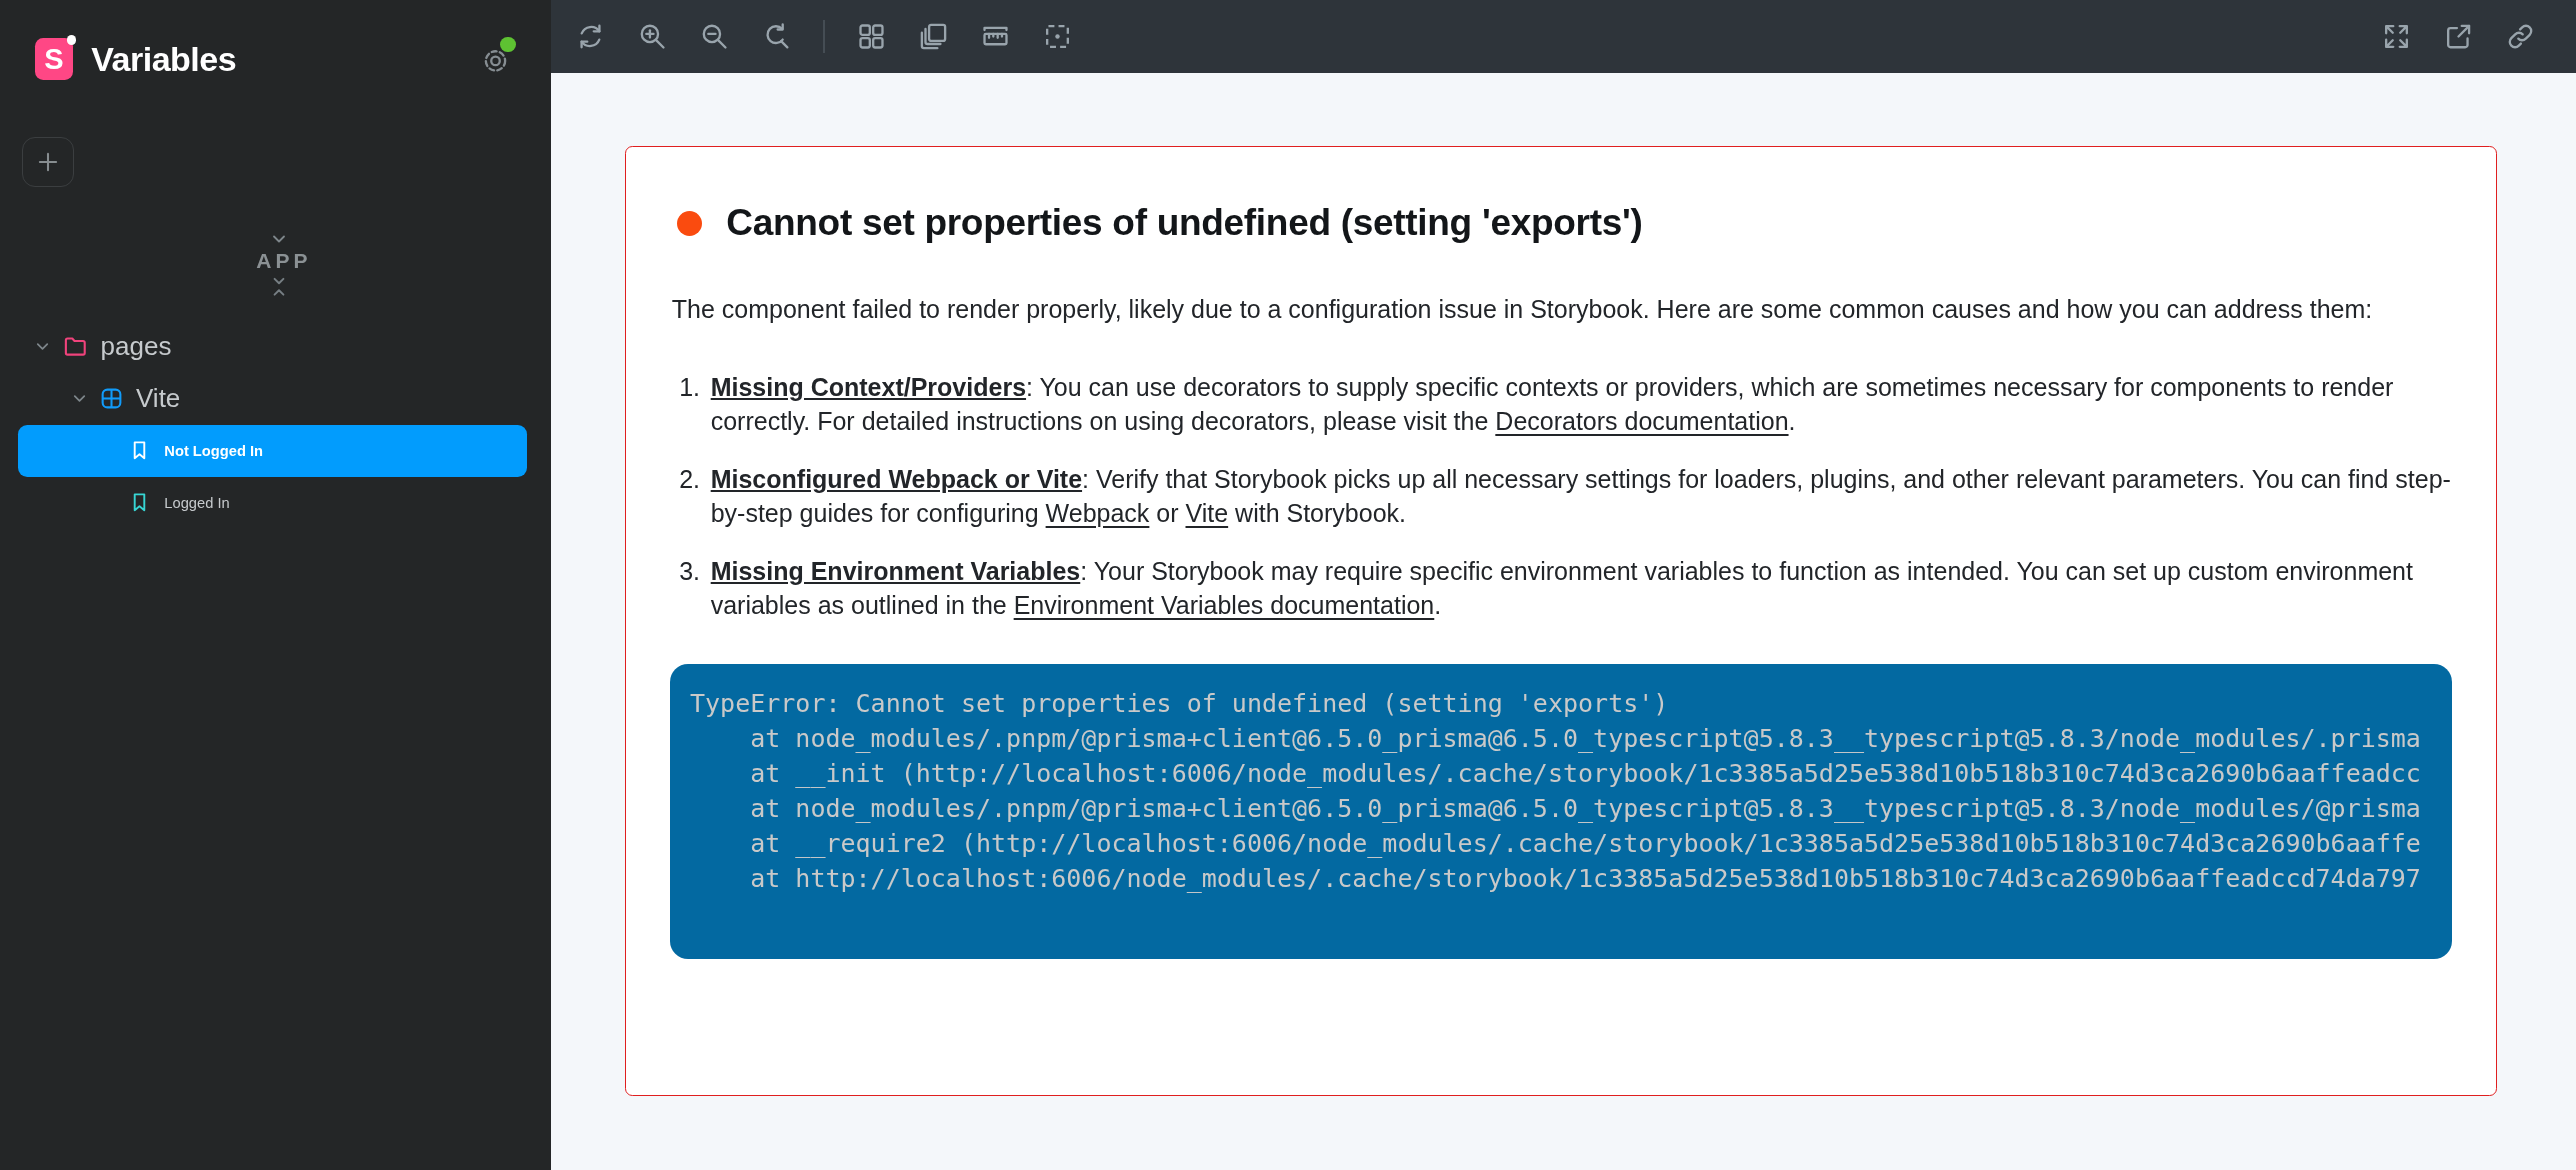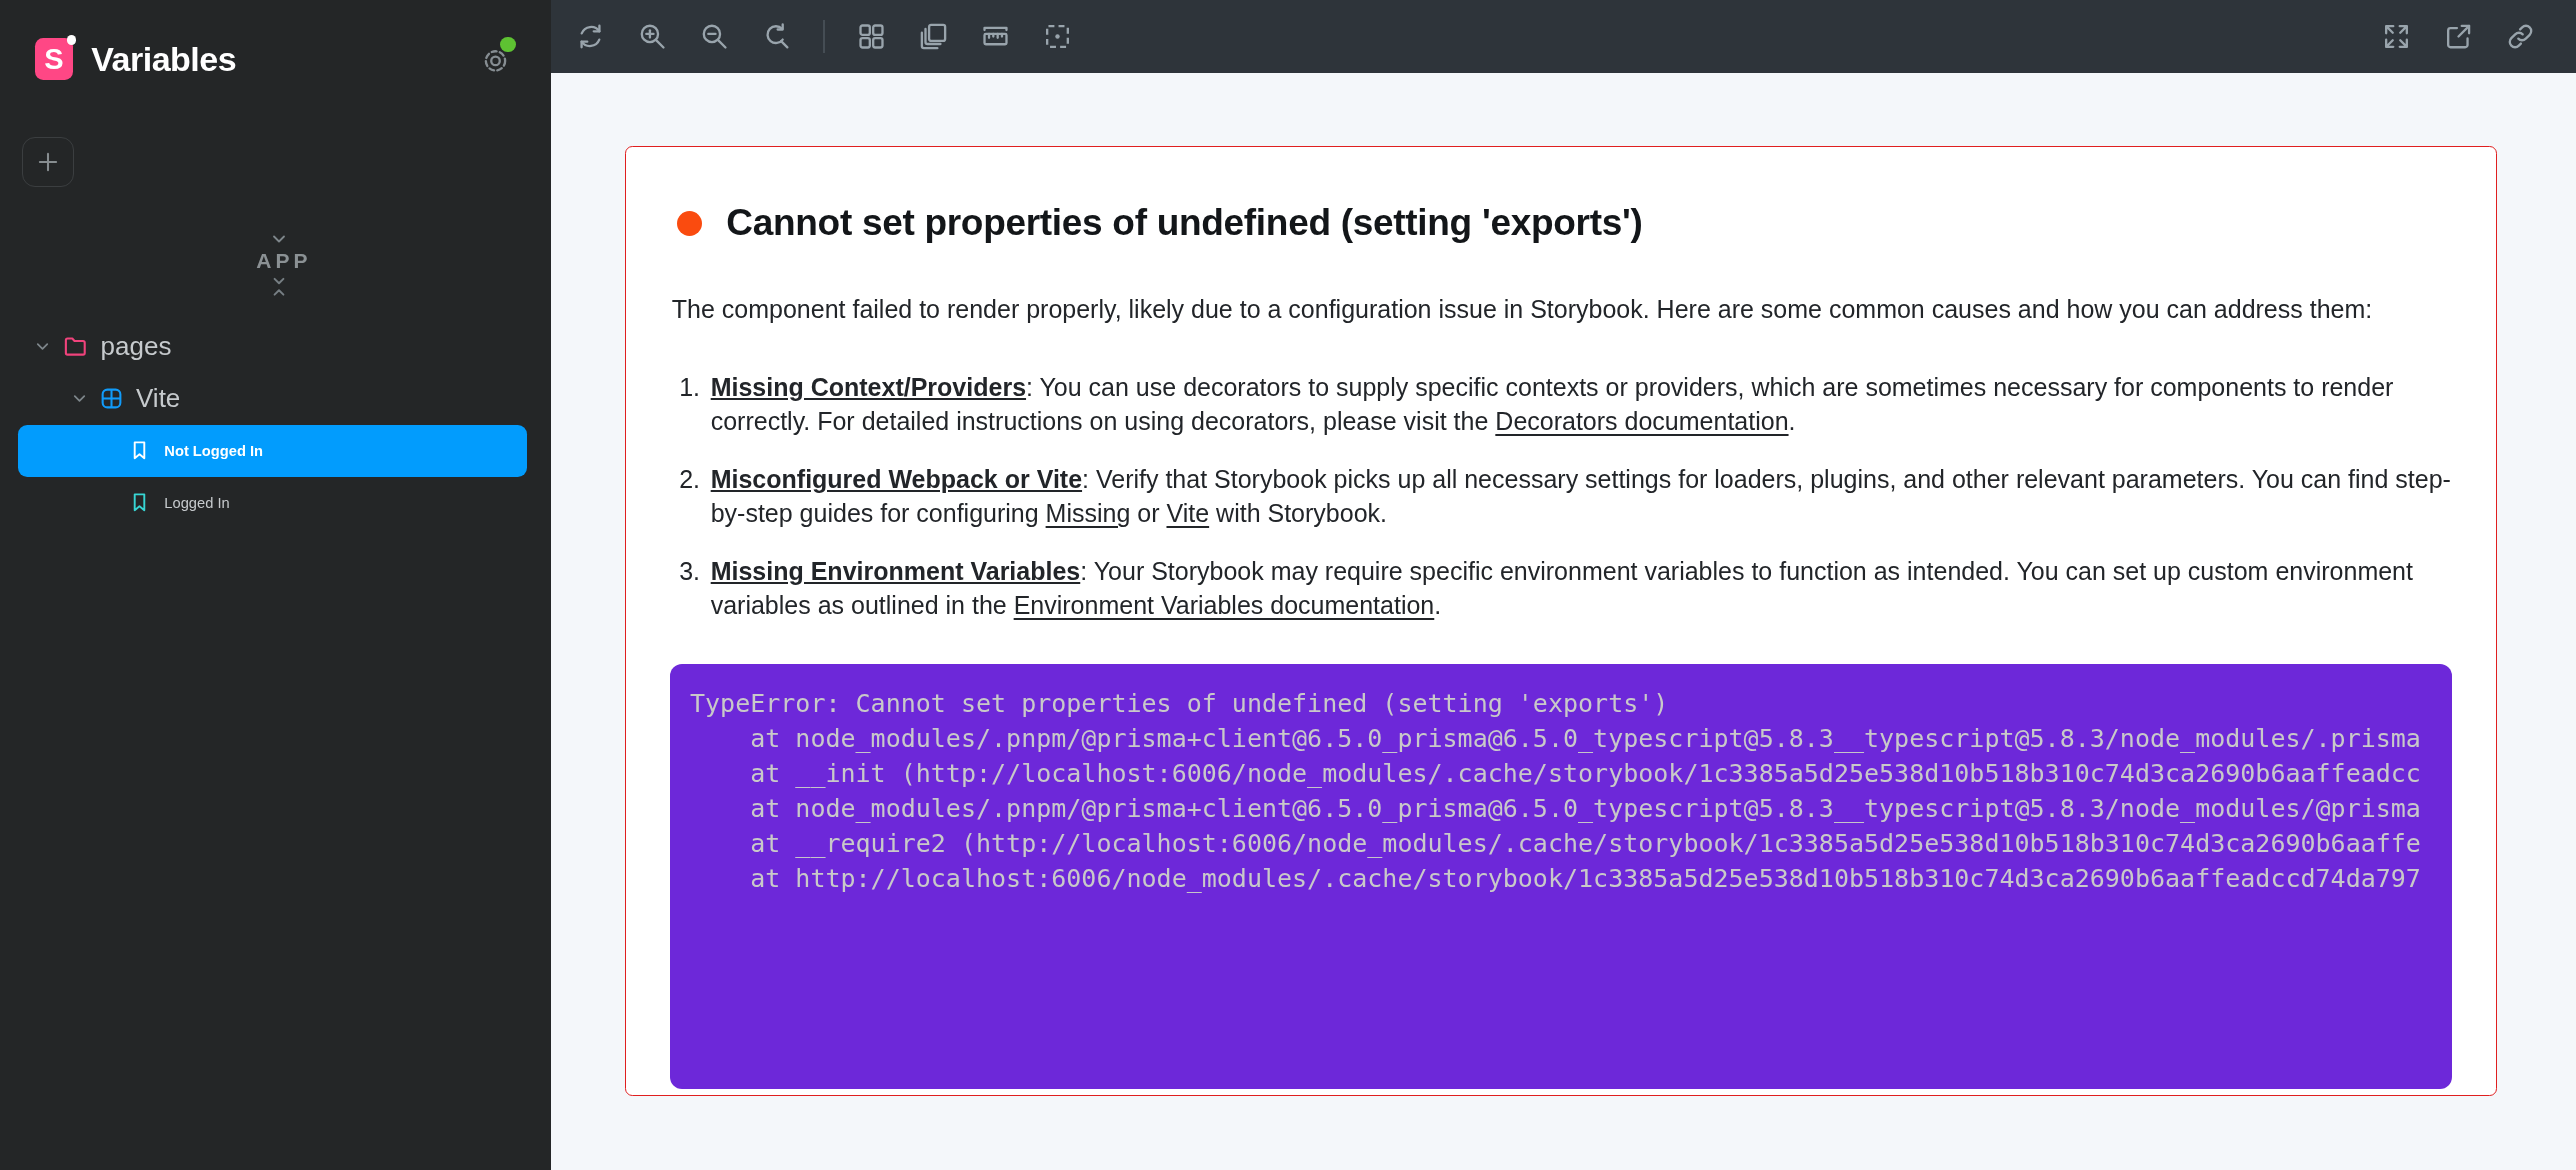--- a/index.html
+++ b/index.html
@@ -59,21 +59,21 @@
   .error-box { position:absolute; left:74px; top:73px; width:1872px; height:950px; background:#ffffff;
                border:1.8px solid #E01F1F; border-radius:7.3px; padding:46px 44px 44px 44px; }
   .error-title { display:flex; align-items:center; gap:24px; margin:9.2px 0 0 7.3px;
                  font-size:37px; font-weight:700; color:#131619; letter-spacing:-0.3px; }
   .error-dot { width:25px; height:25px; border-radius:50%; background:#FA4B0F; flex-shrink:0; }
   .error-intro { margin:48px 0 0 1.8px; font-size:25px; line-height:34px; color:#222529; }
   .causes { margin:44px 0 0 0; padding-left:37px; }
   .causes li { font-size:25px; line-height:34px; color:#222529; margin-bottom:24px; padding-left:3.7px; }
   .causes b { font-weight:700;text-decoration:underline; }
   .causes a { color:#222529; text-underline-offset:3.7px; cursor:pointer; }
-  .stack { margin-top:42px; height:425px; background:#6d28d9; border-radius:12px; overflow:hidden;
+  .stack { margin-top:42px; height:295px; background:#0369a1; border-radius:18px; overflow:hidden;
            padding:22px 0 0 20px; font-family:"DejaVu Sans Mono", monospace; font-size:25px;
            line-height:35px; color:#C9C9C9; white-space:pre; }
 </style>
 </head>
 <body>
 
 <div class="app">
 
   <aside class="sidebar">
     <div class="sb-header">
@@ -284,21 +284,21 @@
 
     <div class="preview">
       <div class="error-box">
         <div class="error-title">
           <span class="error-dot"></span>
           <span>Cannot set properties of undefined (setting 'exports')</span>
         </div>
         <p class="error-intro">The component failed to render properly, likely due to a configuration issue in Storybook. Here are some common causes and how you can address them:</p>
         <ol class="causes">
             <li><b>Missing Context/Providers</b>: You can use decorators to supply specific contexts or providers, which are sometimes necessary for components to render correctly. For detailed instructions on using decorators, please visit the <a href="#">Decorators documentation</a>.</li>
-            <li><b>Misconfigured Webpack or Vite</b>: Verify that Storybook picks up all necessary settings for loaders, plugins, and other relevant parameters. You can find step-by-step guides for configuring <a href="#">Missing</a> or <a href="#">Vite</a> with Storybook.</li>
+            <li><b>Misconfigured Webpack or Vite</b>: Verify that Storybook picks up all necessary settings for loaders, plugins, and other relevant parameters. You can find step-by-step guides for configuring <a href="#">Webpack</a> or <a href="#">Vite</a> with Storybook.</li>
             <li><b>Missing Environment Variables</b>: Your Storybook may require specific environment variables to function as intended. You can set up custom environment variables as outlined in the <a href="#">Environment Variables documentation</a>.</li>
           </ol>
         <pre class="stack">TypeError: Cannot set properties of undefined (setting 'exports')
     at node_modules/.pnpm/@prisma+client@6.5.0_prisma@6.5.0_typescript@5.8.3__typescript@5.8.3/node_modules/.prisma
     at __init (http://localhost:6006/node_modules/.cache/storybook/1c3385a5d25e538d10b518b310c74d3ca2690b6aaffeadcc
     at node_modules/.pnpm/@prisma+client@6.5.0_prisma@6.5.0_typescript@5.8.3__typescript@5.8.3/node_modules/@prisma
     at __require2 (http://localhost:6006/node_modules/.cache/storybook/1c3385a5d25e538d10b518b310c74d3ca2690b6aaffe
     at http://localhost:6006/node_modules/.cache/storybook/1c3385a5d25e538d10b518b310c74d3ca2690b6aaffeadccd74da797</pre>
       </div>
     </div>

